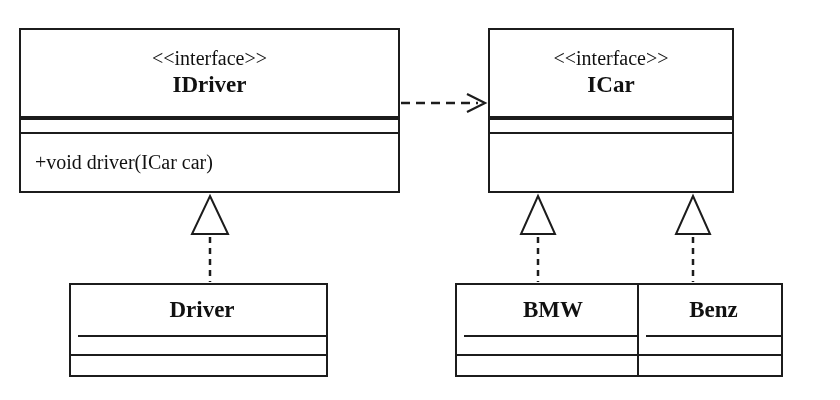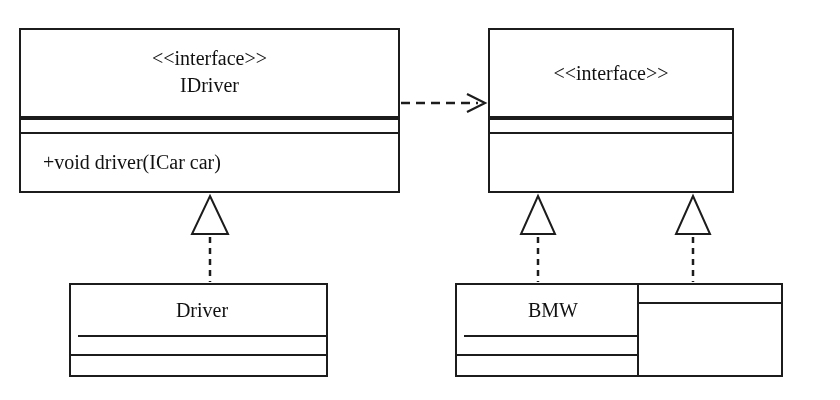--- a/index.html
+++ b/index.html
@@ -22,29 +22,29 @@
   }
   .cmp{box-sizing:border-box;}
   
   .if-title{
     flex:0 0 90px;
     border-bottom:4px solid #1c1c1c;
     display:flex;flex-direction:column;
     align-items:center;justify-content:center;
   }
   .stereotype{font-size:20px;line-height:24px;}
-  .cls-name{font-size:20px;line-height:30px;font-weight:normal;}
+  .cls-name{font-size:23px;line-height:30px;font-weight:bold;}
   .if-fields{
     flex:0 0 14px;
     border-bottom:2px solid #1c1c1c;
   }
   .if-methods{
     flex:1 1 auto;
     display:flex;align-items:center;
-    padding-left:22px;
+    padding-left:14px;
   }
   .method{font-size:20px;}
   
   .c-title{
     flex:0 0 52px;
     border-bottom:2px solid #1c1c1c;
     display:flex;align-items:center;justify-content:center;margin-left:7px;
   }
   .c-empty1{
     flex:0 0 19px;
@@ -93,20 +93,21 @@
     </div>
     <div class="cmp if-fields"></div>
     <div class="cmp if-methods">
       <span class="method">+void driver(ICar car)</span>
     </div>
   </div>
 
   <div class="uml-box" id="box-icar">
     <div class="cmp if-title">
       <div class="stereotype">&lt;&lt;interface&gt;&gt;</div>
+      <div class="cls-name">ICar</div>
     </div>
     <div class="cmp if-fields"></div>
   </div>
 
   <div class="uml-box" id="box-driver">
     <div class="cmp c-title">
       <div class="cls-name">Driver</div>
     </div>
     <div class="cmp c-empty1"></div>
     <div class="cmp c-empty2"></div>
@@ -114,17 +115,20 @@
 
   <div class="uml-box" id="box-bmw">
     <div class="cmp c-title">
       <div class="cls-name">BMW</div>
     </div>
     <div class="cmp c-empty1"></div>
     <div class="cmp c-empty2"></div>
   </div>
 
   <div class="uml-box" id="box-benz">
+    <div class="cmp c-title">
+      <div class="cls-name">Benz</div>
+    </div>
     <div class="cmp c-empty1"></div>
     <div class="cmp c-empty2"></div>
   </div>
 
 </div>
 
 </body></html>

